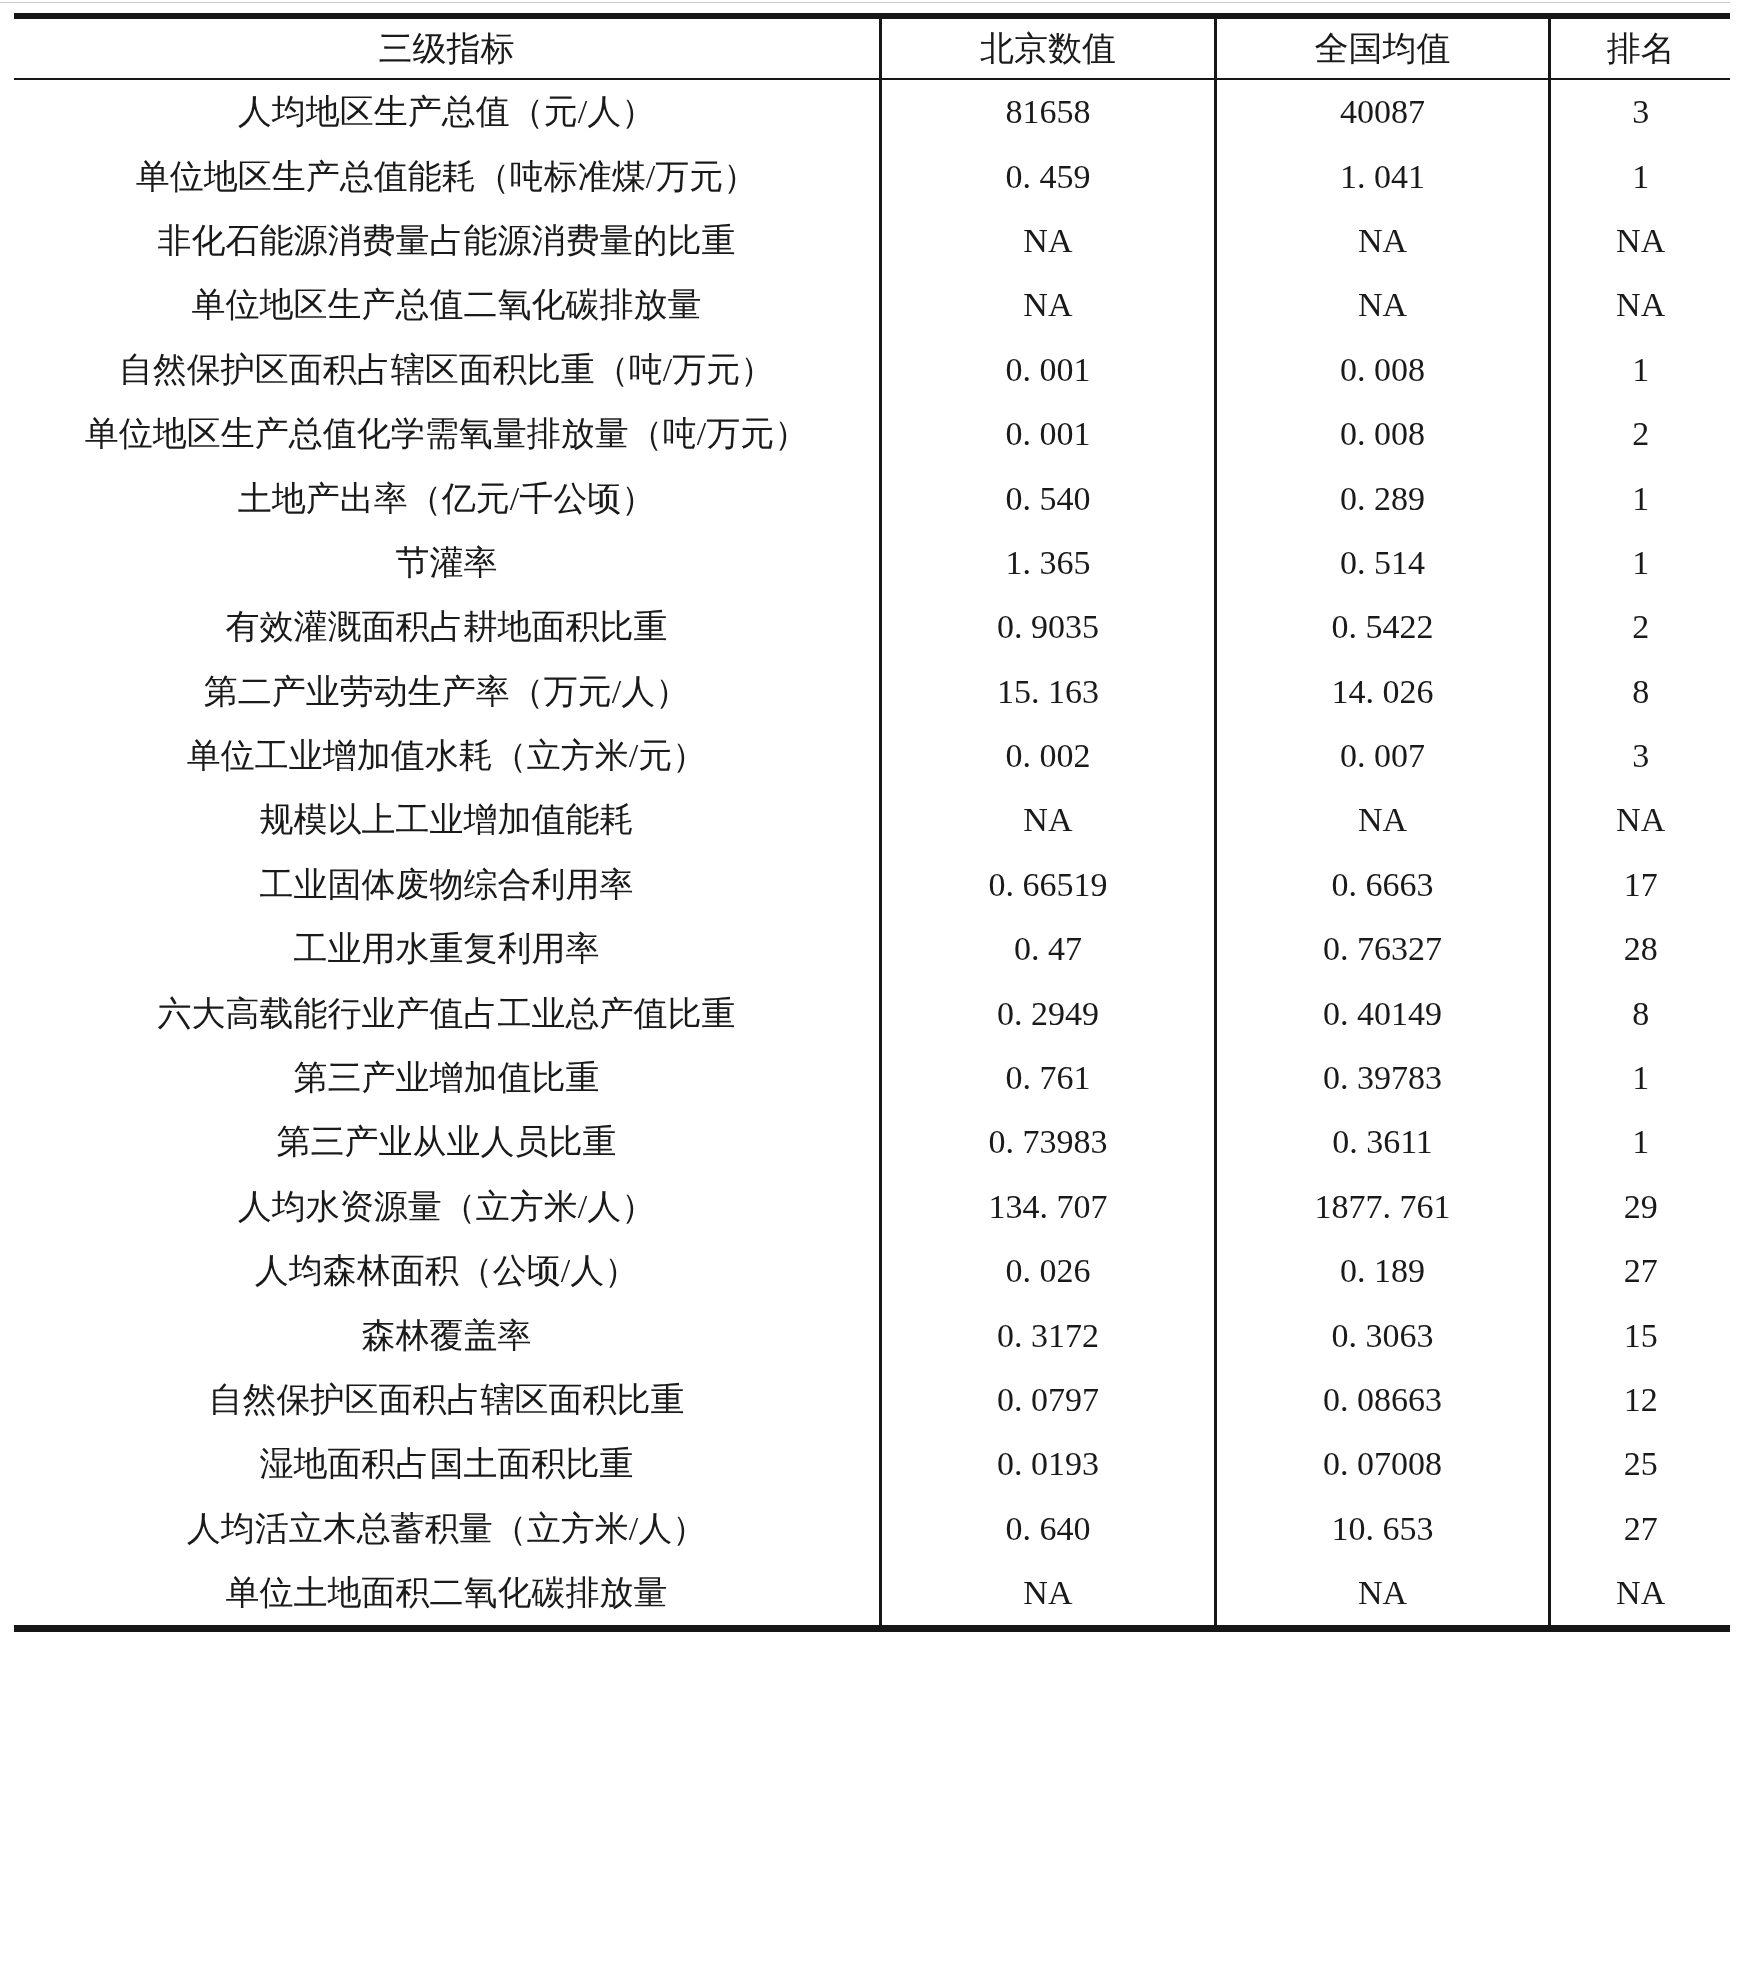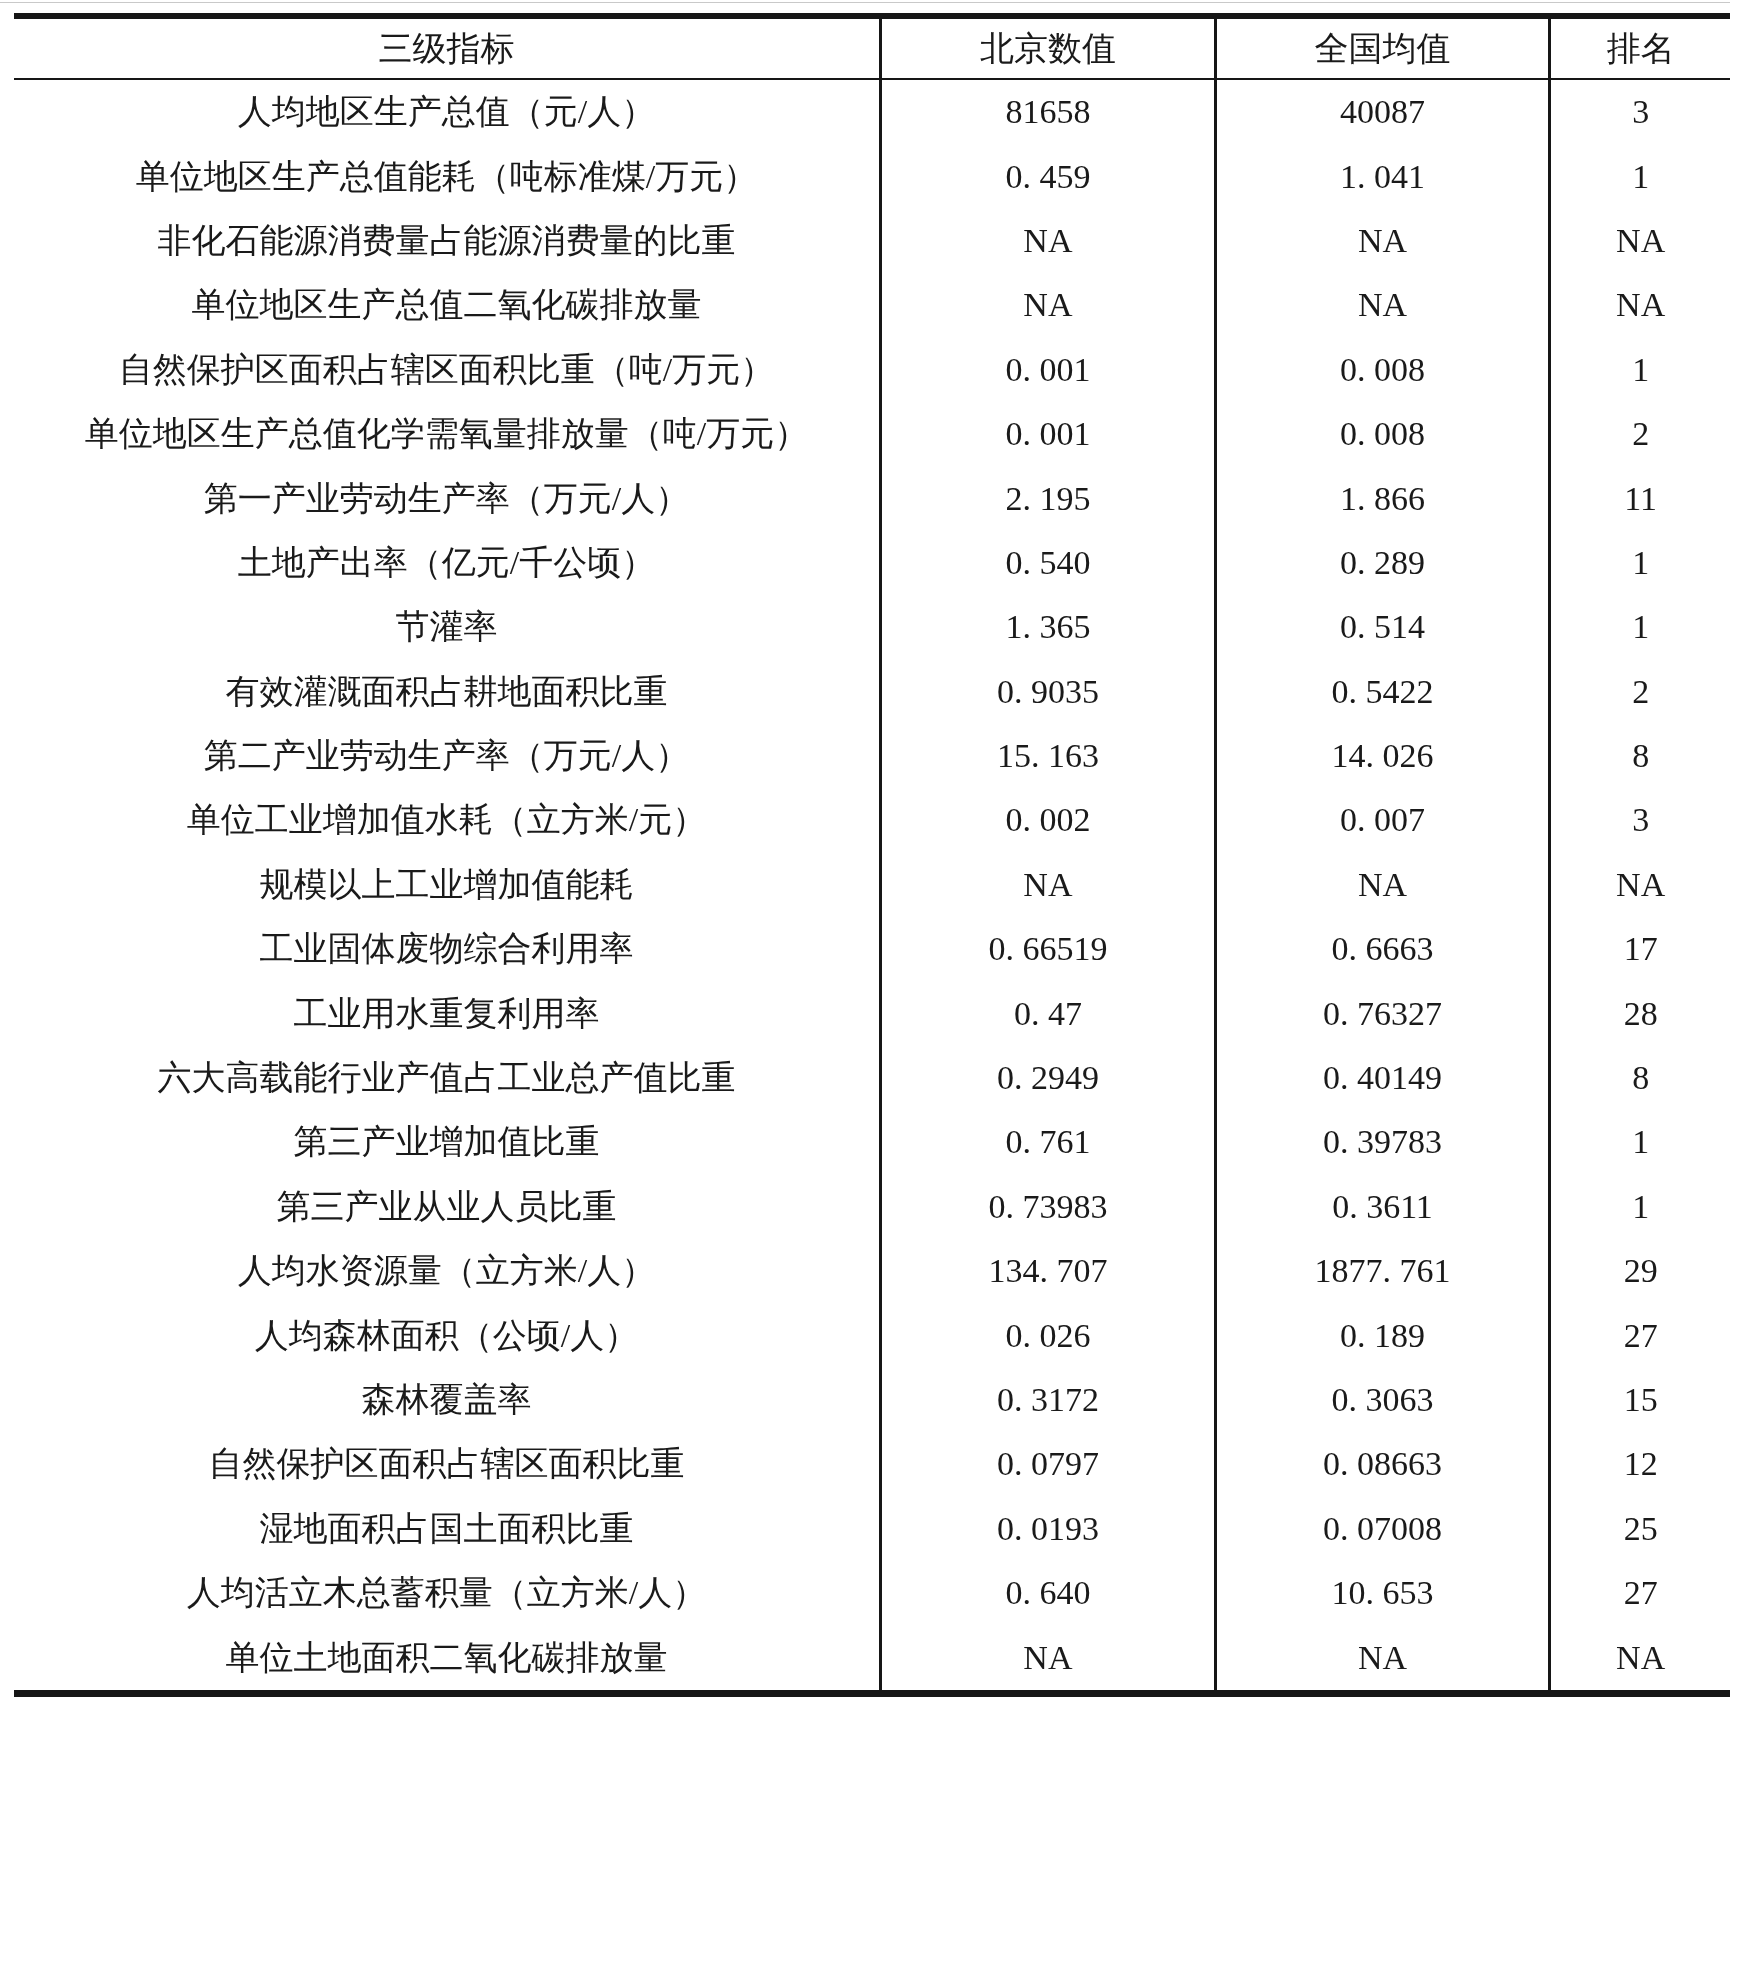--- a/index.html
+++ b/index.html
@@ -122,26 +122,20 @@
         <tr>
           <td class="divider">单位地区生产总值化学需氧量排放量（吨/万元）</td>
           <td class="divider">0. 001</td>
           <td class="divider">0. 008</td>
           <td>2</td>
         </tr>
 
 
 
 
-        <tr>
-          <td class="divider">第一产业劳动生产率（万元/人）</td>
-          <td class="divider">2. 195</td>
-          <td class="divider">1. 866</td>
-          <td>11</td>
-        </tr>
 
         <tr>
           <td class="divider">土地产出率（亿元/千公顷）</td>
           <td class="divider">0. 540</td>
           <td class="divider">0. 289</td>
           <td>1</td>
         </tr>
 
         <tr>
           <td class="divider">节灌率</td>

